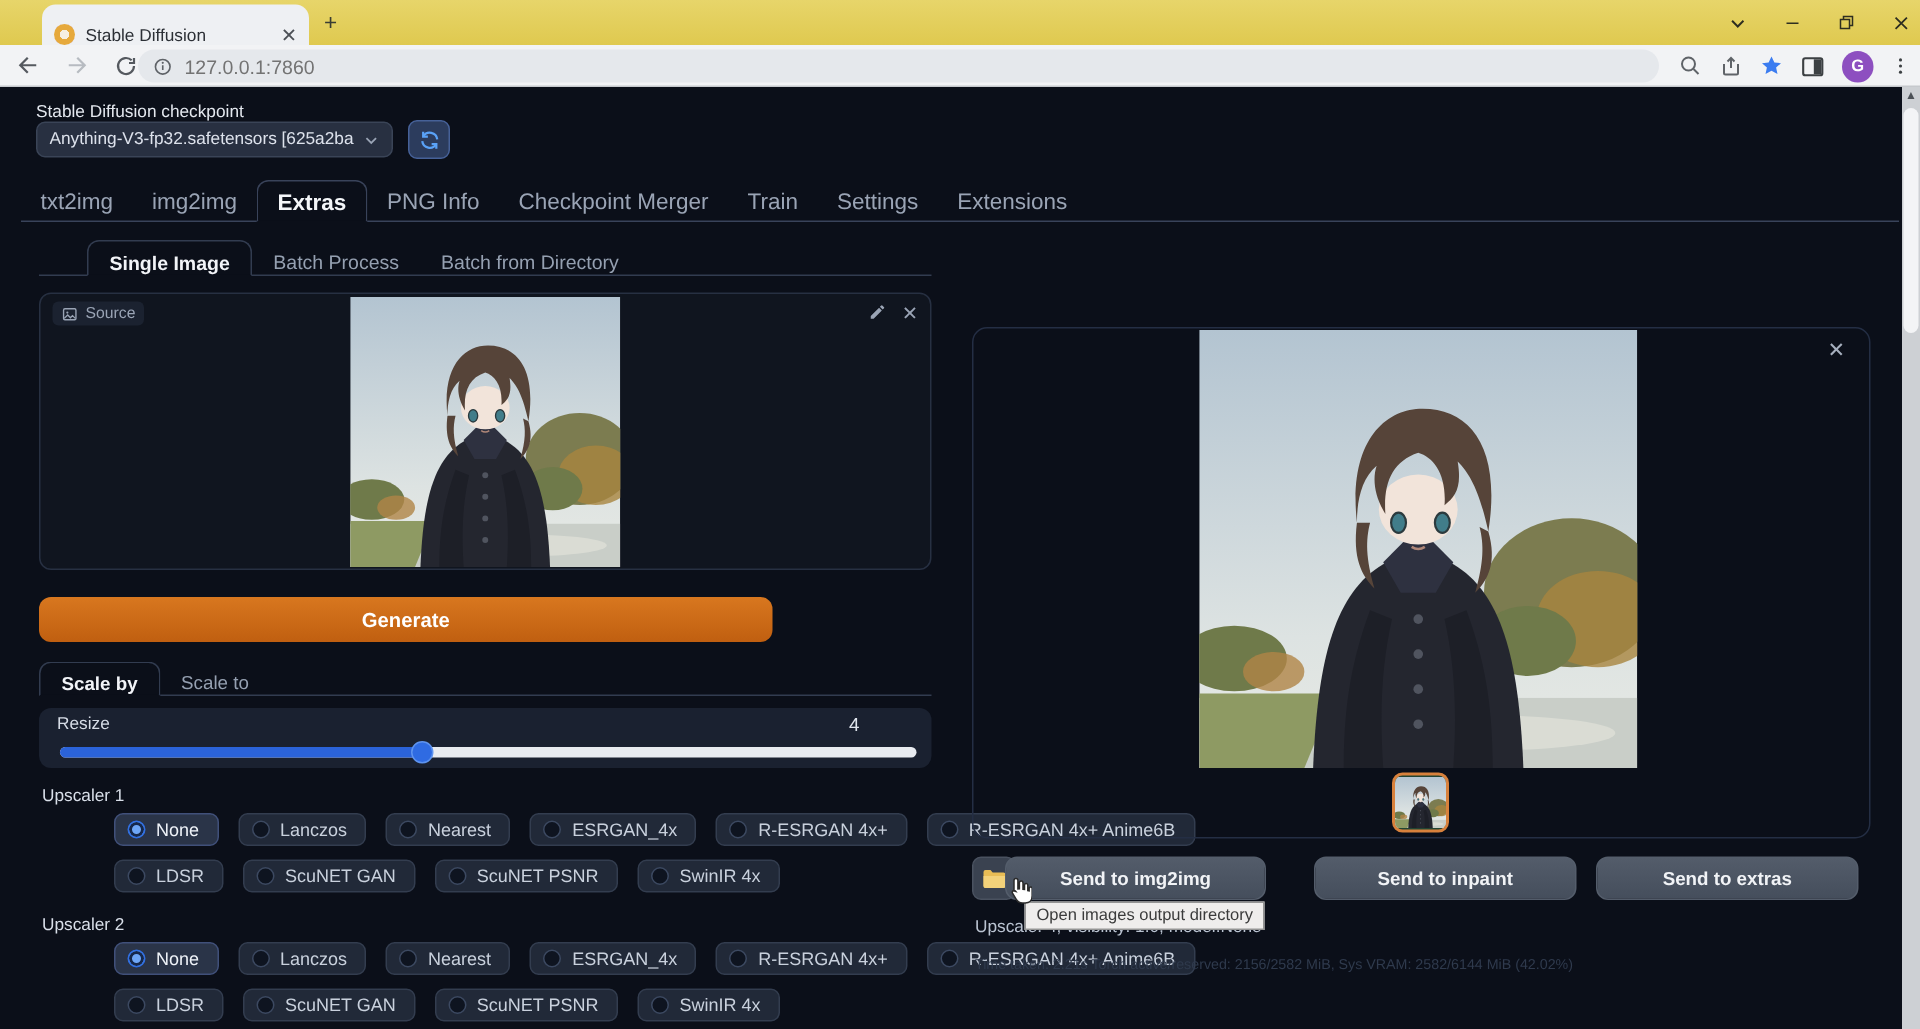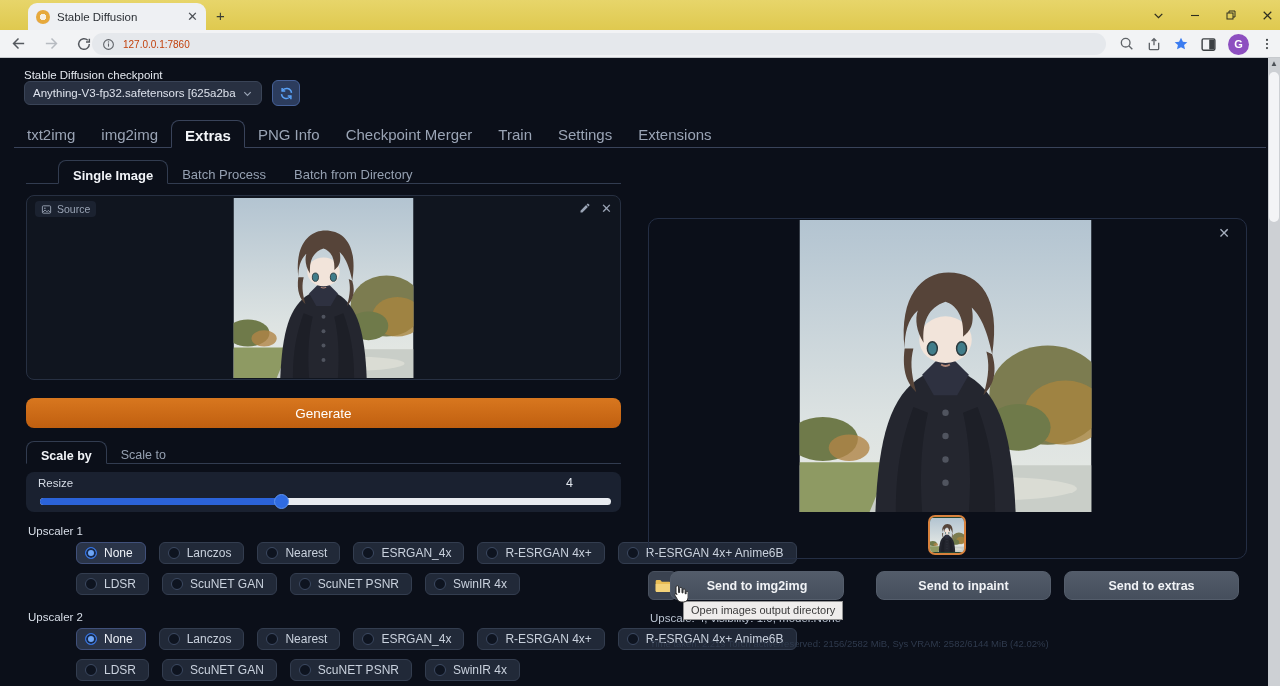--- a/index.html
+++ b/index.html
@@ -3,37 +3,37 @@
 <meta charset="utf-8">
 <style>
   * { margin:0; padding:0; box-sizing:border-box; }
   html,body { width:1280px; height:686px; overflow:hidden; background:#0b0f19;
               font-family:"Liberation Sans", sans-serif; }
 
   
   .titlebar { position:absolute; left:0; top:0; width:1280px; height:30px;
               background:linear-gradient(#e7d56a,#dfc94f); }
   .tab { position:absolute; left:28px; top:3px; width:178px; height:27px;
-         background:#eef0f3; border-radius:9px 9px 0 0; display:flex; align-items:center;
+         background:#eef0f3; border-radius:9px 9px 0 0; display:flex; align-items:flex-end;
          padding:0 8px; gap:7px; }
   .tab-title { font-size:11.5px; color:#2b2f35; flex:1; white-space:nowrap; overflow:hidden; }
   .favicon { width:14px; height:14px; border-radius:50%;
              background:radial-gradient(circle at 50% 50%, #f6efe2 0 3px, #e6a93c 3px 7px, #c8742e 7px); }
   .tab-close { font-size:13px; color:#4c5056; line-height:1; cursor:default; }
   .newtab { position:absolute; left:216px; top:7px; font-size:15px; color:#3a3d33; }
   .wincontrols { position:absolute; right:6px; top:0; height:30px; display:flex; align-items:center; gap:24px; color:#2e2e20; }
   .wc { font-size:12px; line-height:1; }
   .wc svg { display:block; }
 
   .toolbar { position:absolute; left:0; top:30px; width:1280px; height:28px;
              background:#f2f3f5; border-bottom:1px solid #c6c9cd; display:flex; align-items:center; }
   .nav-ic { margin-left:10px; display:flex; }
   .urlpill { position:absolute; left:92px; top:3px; width:1014px; height:22px; background:#e5e8ec;
              border-radius:11px; display:flex; align-items:center; padding:0 10px; gap:8px; }
-  .url-text { font-size:10px; color:#c2410c; }
+  .url-text { font-size:13px; color:#737373; }
   .tb-right { position:absolute; right:6px; top:0; height:28px; display:flex; align-items:center; gap:11px; }
   .avatar { width:21px; height:21px; border-radius:50%; background:#8d4fc0; color:#fff;
             font-size:11px; font-weight:700; display:flex; align-items:center; justify-content:center; }
 
   
   .page { position:absolute; left:0; top:58px; width:1280px; height:628px; background:#0b0f19; }
 
   .scrollbar { position:absolute; right:0; top:0; width:12px; height:628px; background:#cdd0d4; }
   .sb-arrow { width:12px; height:12px; color:#4c5157; font-size:8px; text-align:center; line-height:12px; }
   .sb-thumb { position:absolute; left:1px; top:14px; width:10px; height:150px; background:#f3f4f6; border-radius:5px; }
@@ -60,23 +60,23 @@
   .stab.active { color:#f2f4f8; font-weight:700; border:1px solid #323c50; border-bottom:1px solid #0b0f19;
                  border-radius:8px 8px 0 0; margin-bottom:-1px; background:#0b0f19; }
 
   .source-box { position:absolute; top:41px; left:12px; width:595px; height:185px; background:#10151f;
                 border:1px solid #273042; border-radius:8px; }
   .source-badge { position:absolute; left:8px; top:5px; display:flex; align-items:center; gap:5px;
                   background:#1b2230; border-radius:4px; padding:2px 6px; color:#9aa4b5; font-size:10.5px; }
   .source-tools { position:absolute; right:8px; top:6px; display:flex; gap:10px; color:#9aa4b5; }
   .src-img { position:absolute; left:206px; top:2px; width:181px; height:180px; }
 
-  .generate { position:absolute; top:244px; left:12px; width:595px; height:30px;
+  .generate { position:absolute; top:244px; left:12px; width:489px; height:30px;
               background:linear-gradient(#d8771f,#c05f10); border:none; border-radius:8px;
-              color:#fff; font-size:13.5px; font-weight:400; font-family:"Liberation Sans",sans-serif; }
+              color:#fff; font-size:13.5px; font-weight:700; font-family:"Liberation Sans",sans-serif; }
 
   .resize-box { position:absolute; top:318px; left:12px; width:595px; height:40px;
                 background:#1a2130; border-radius:8px; padding:3px 8px 0 12px; }
   .resize-head { display:flex; justify-content:space-between; align-items:center; height:16px; }
   .resize-label { font-size:11.5px; color:#d6dce6; }
   .resize-value { font-size:12.5px; color:#e0e5ed; margin-right:40px; }
   .slider { position:relative; margin-top:3px; height:14px; }
   .slider .track { position:absolute; left:2px; right:2px; top:4px; height:7px; border-radius:4px; background:#e8ebf0; }
   .slider .fill  { position:absolute; left:2px; top:4px; width:42%; height:7px; border-radius:4px 0 0 4px; background:#2b63d9; }
   .slider .handle{ position:absolute; left:calc(42% - 6px); top:0; width:15px; height:15px; border-radius:50%;

